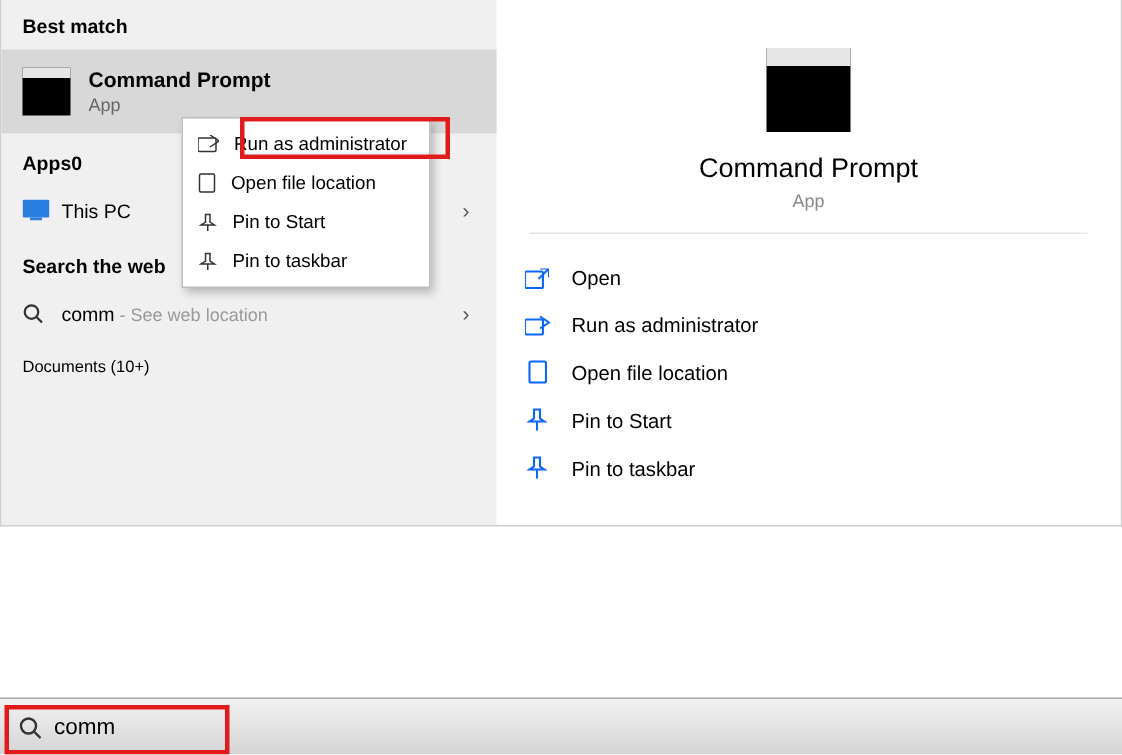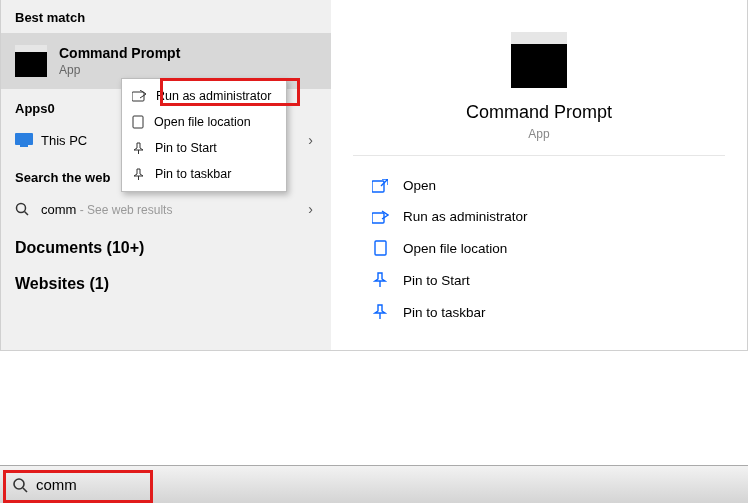--- a/index.html
+++ b/index.html
@@ -79,22 +79,22 @@
   .left-row .icon-slot { width: 26px; display: flex; align-items: center; }
   .left-row .label { flex: 1; }
   .chevron { color: #555; font-size: 14px; padding-right: 4px; }
   .small-header {
     font-weight: 600;
     font-size: 13px;
     padding: 12px 14px 6px 14px;
   }
   .search-web .sub { color: #999; font-size: 12px; }
   .cat-row {
-    font-weight: 700;
-    font-size: 16px;
+    font-weight: 400;
+    font-size: 11px;
     padding: 12px 14px 6px 14px;
   }
   .context-menu {
     position: absolute;
     top: 78px;
     left: 120px;
     width: 166px;
     background: #fff;
     border: 1px solid #bcbcbc;
     box-shadow: 2px 3px 6px rgba(0,0,0,0.25);
@@ -111,21 +111,21 @@
   .highlight-red {
     position: absolute;
     border: 3px solid #e11b1b;
     pointer-events: none;
   }
   .hl-ctx { top: 78px; left: 159px; width: 140px; height: 28px; z-index: 60; }
   .hl-search { bottom: 0px; left: 3px; width: 150px; height: 33px; z-index: 60; }
   .right-top { text-align: center; padding-bottom: 14px; border-bottom: 1px solid #e6e6e6; margin: 0 22px; }
   .right-title { font-size: 18px; font-weight: 400; margin-top: 2px; }
   .right-sub { font-size: 12px; color: #888; margin-top: 4px; }
-  .action-list { padding: 14px 38px; }
+  .action-list { padding: 14px 16px; }
   .action-item {
     display: flex;
     align-items: center;
     gap: 14px;
     padding: 8px 2px;
     font-size: 13.5px;
   }
   .action-item .ai-icon { width: 18px; color: #0a66ff; display: flex; justify-content: center; }
   .taskbar {
     position: absolute;
@@ -179,27 +179,26 @@
     <div class="small-header">Search the web</div>
 
     <div class="left-row search-web">
       <span class="icon-slot">
         <svg width="14" height="14" viewBox="0 0 14 14">
             <circle cx="6" cy="6" r="4.5" fill="none" stroke="#333" stroke-width="1.5"></circle>
             <line x1="9.5" y1="9.5" x2="13" y2="13" stroke="#333" stroke-width="1.5"></line>
           </svg>
       </span>
       <span class="label">
-        <span>comm</span><span class="sub"> - See web results</span>
+        <span>comm</span><span class="sub"> - See web location</span>
       </span>
       <span class="chevron">›</span>
     </div>
 
     <div class="cat-row">Documents (10+)</div>
-    <div class="cat-row">Websites (1)</div>
 
     <div class="context-menu">
       <div class="ctx-item">
         <span>
           <svg width="14" height="12" viewBox="0 0 14 12">
               <rect x="0" y="2" width="12" height="9" rx="1" fill="none" stroke="#333"></rect>
               <path d="M8 0 l6 4 -6 4" fill="none" stroke="#333"></path>
             </svg>
         </span>
         <span>Run as administrator</span>

